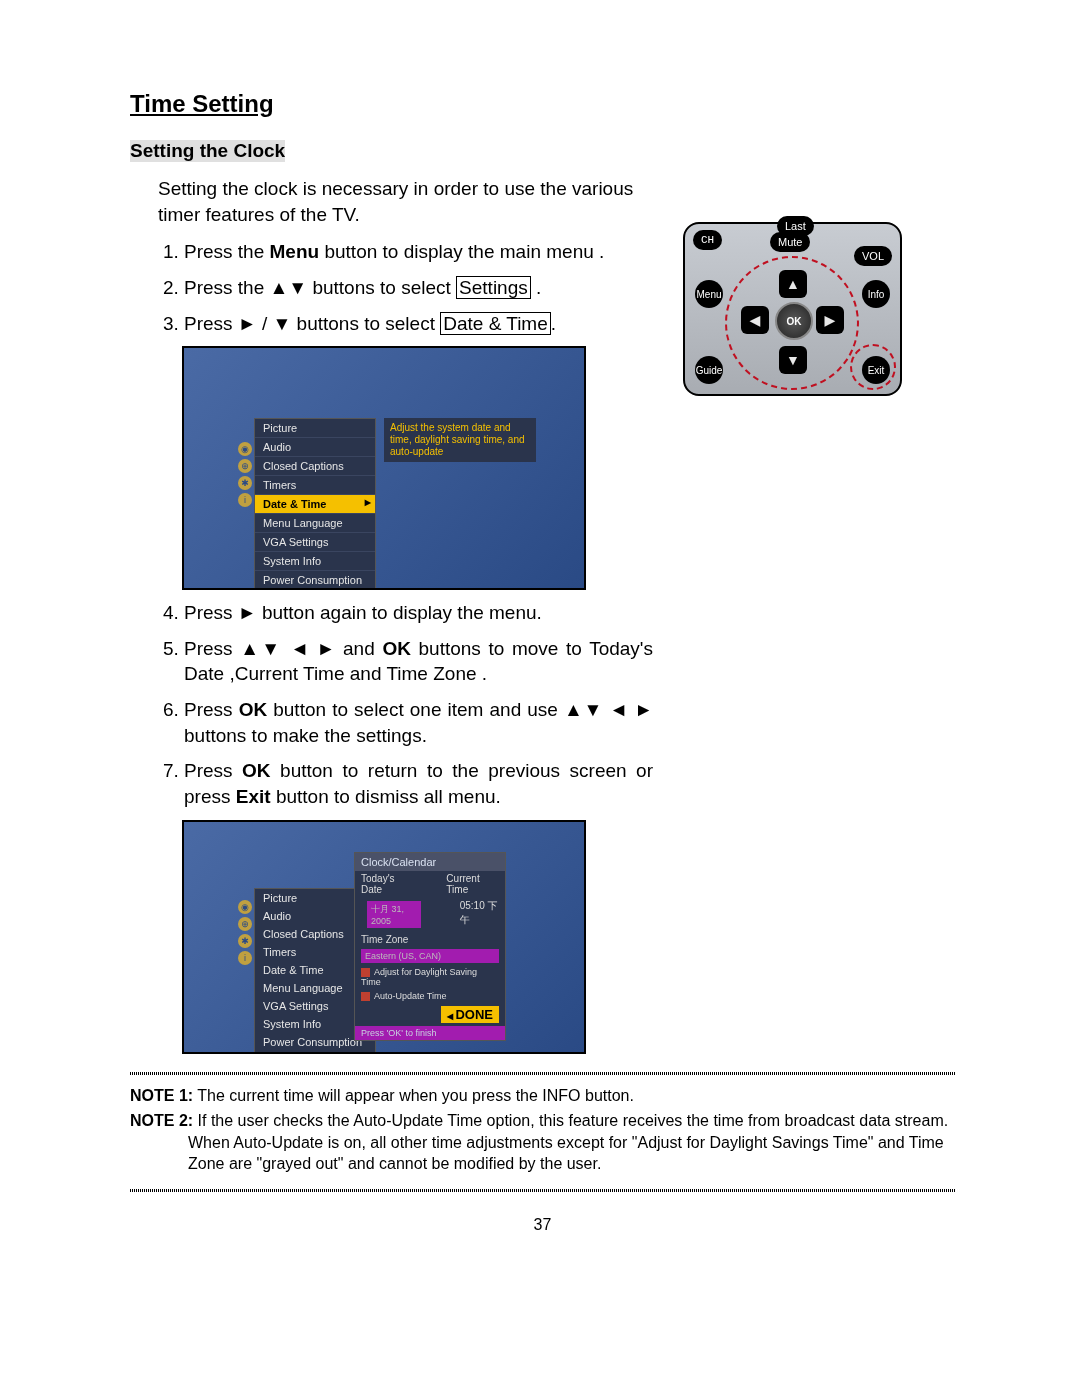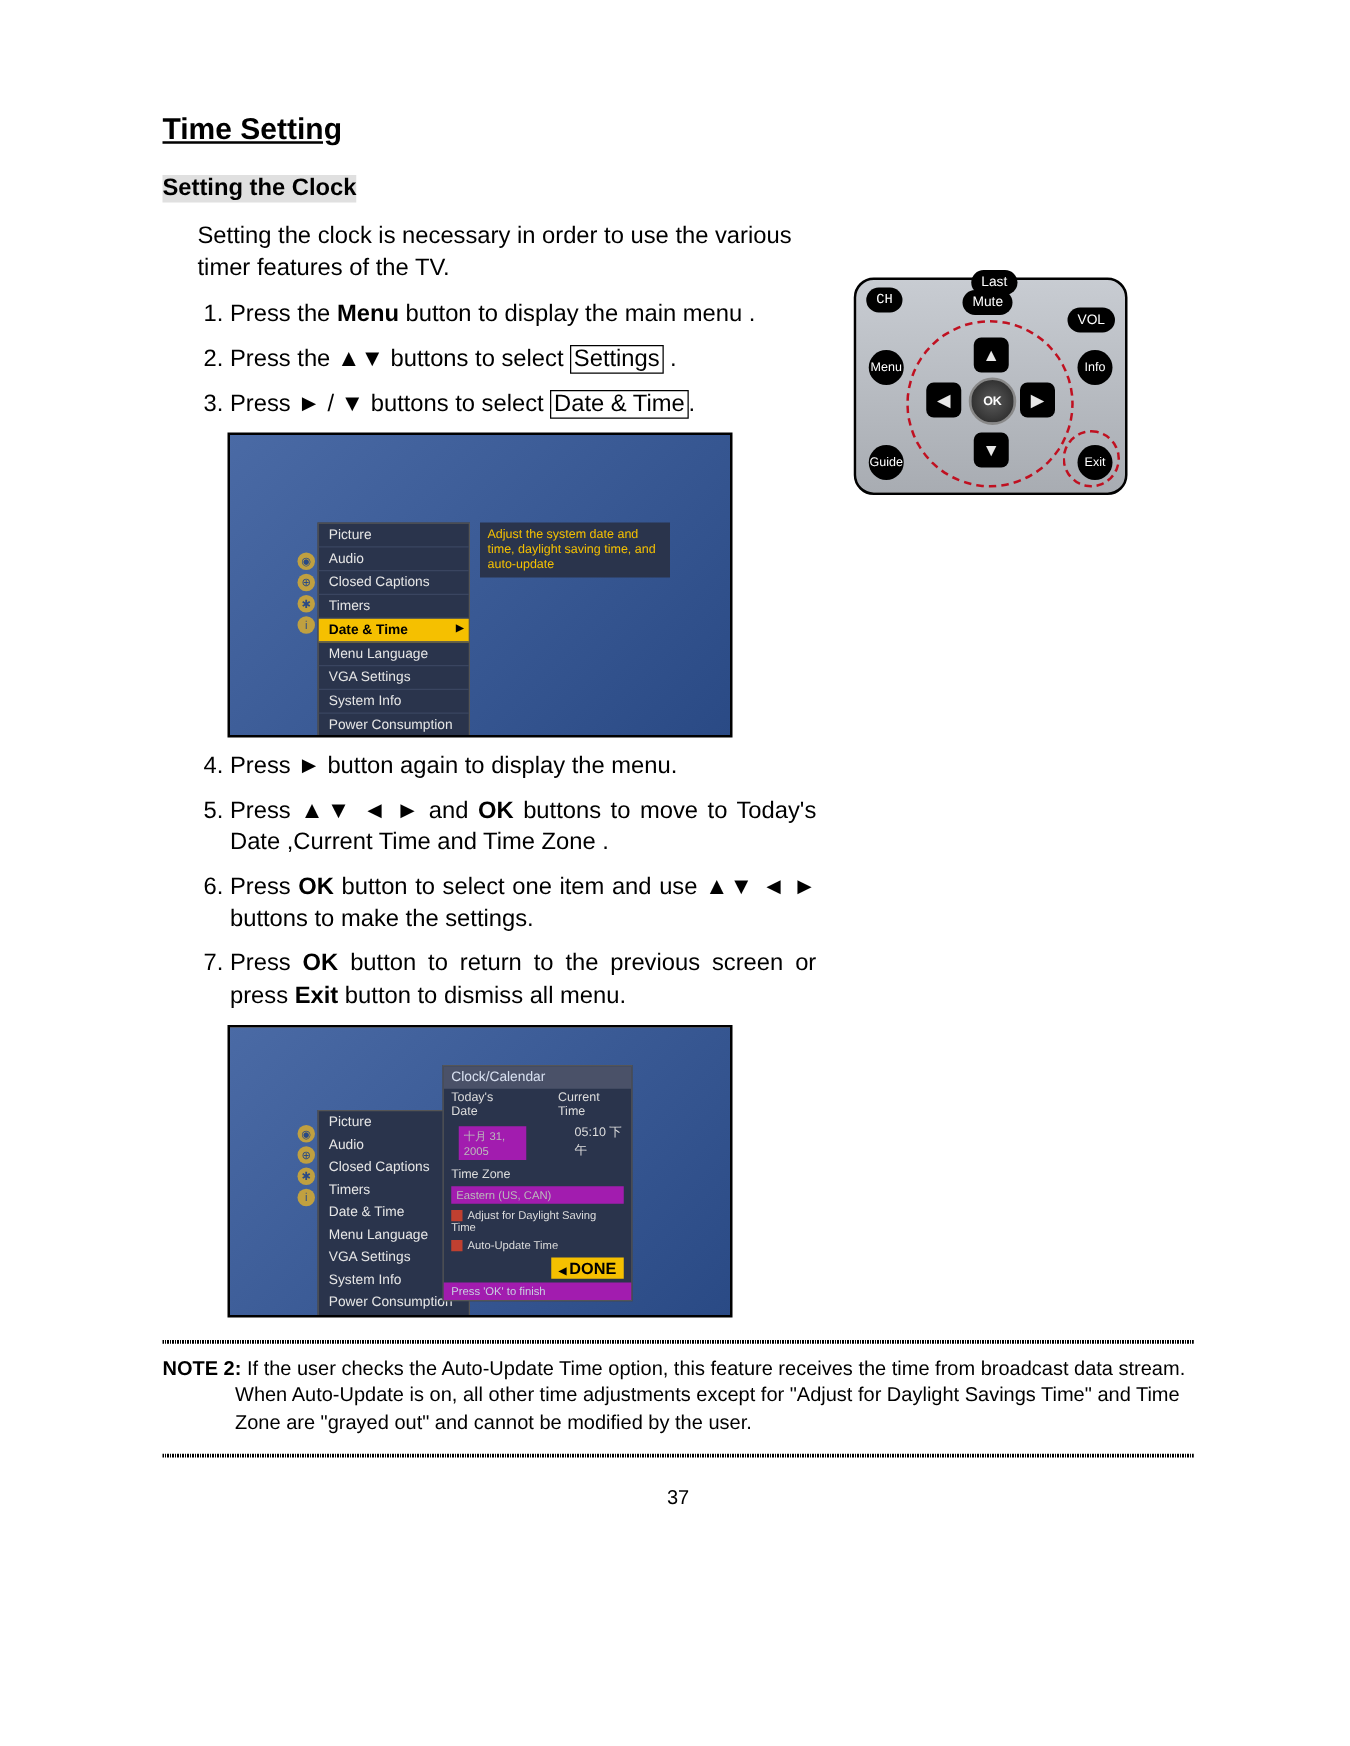--- a/index.html
+++ b/index.html
@@ -413,18 +413,19 @@
         <div class="ok-btn" style="left:90px;top:78px;">OK</div>
 
         <div class="dash-circle" style="left:40px;top:32px;width:130px;height:130px;"></div>
         <div class="dash-circle" style="right:4px;bottom:4px;width:42px;height:42px;"></div>
       </div>
     </div>
   </div>
 
   <div class="notes-sep"></div>
   <div class="notes">
+    <div class="note"><b>NOTE 1:</b><span> The current time will appear when you press the INFO button.</span></div>
     <div class="note"><b>NOTE 2:</b><span> If the user checks the Auto-Update Time option, this feature receives the time from broadcast data stream.   When Auto-Update is on, all other time adjustments except for "Adjust for Daylight Savings Time" and Time Zone are "grayed out" and cannot be modified by the user.</span></div>
   </div>
   <div class="notes-sep"></div>
 
   <div class="page-num">37</div>
 </div>
 
 </body></html>

